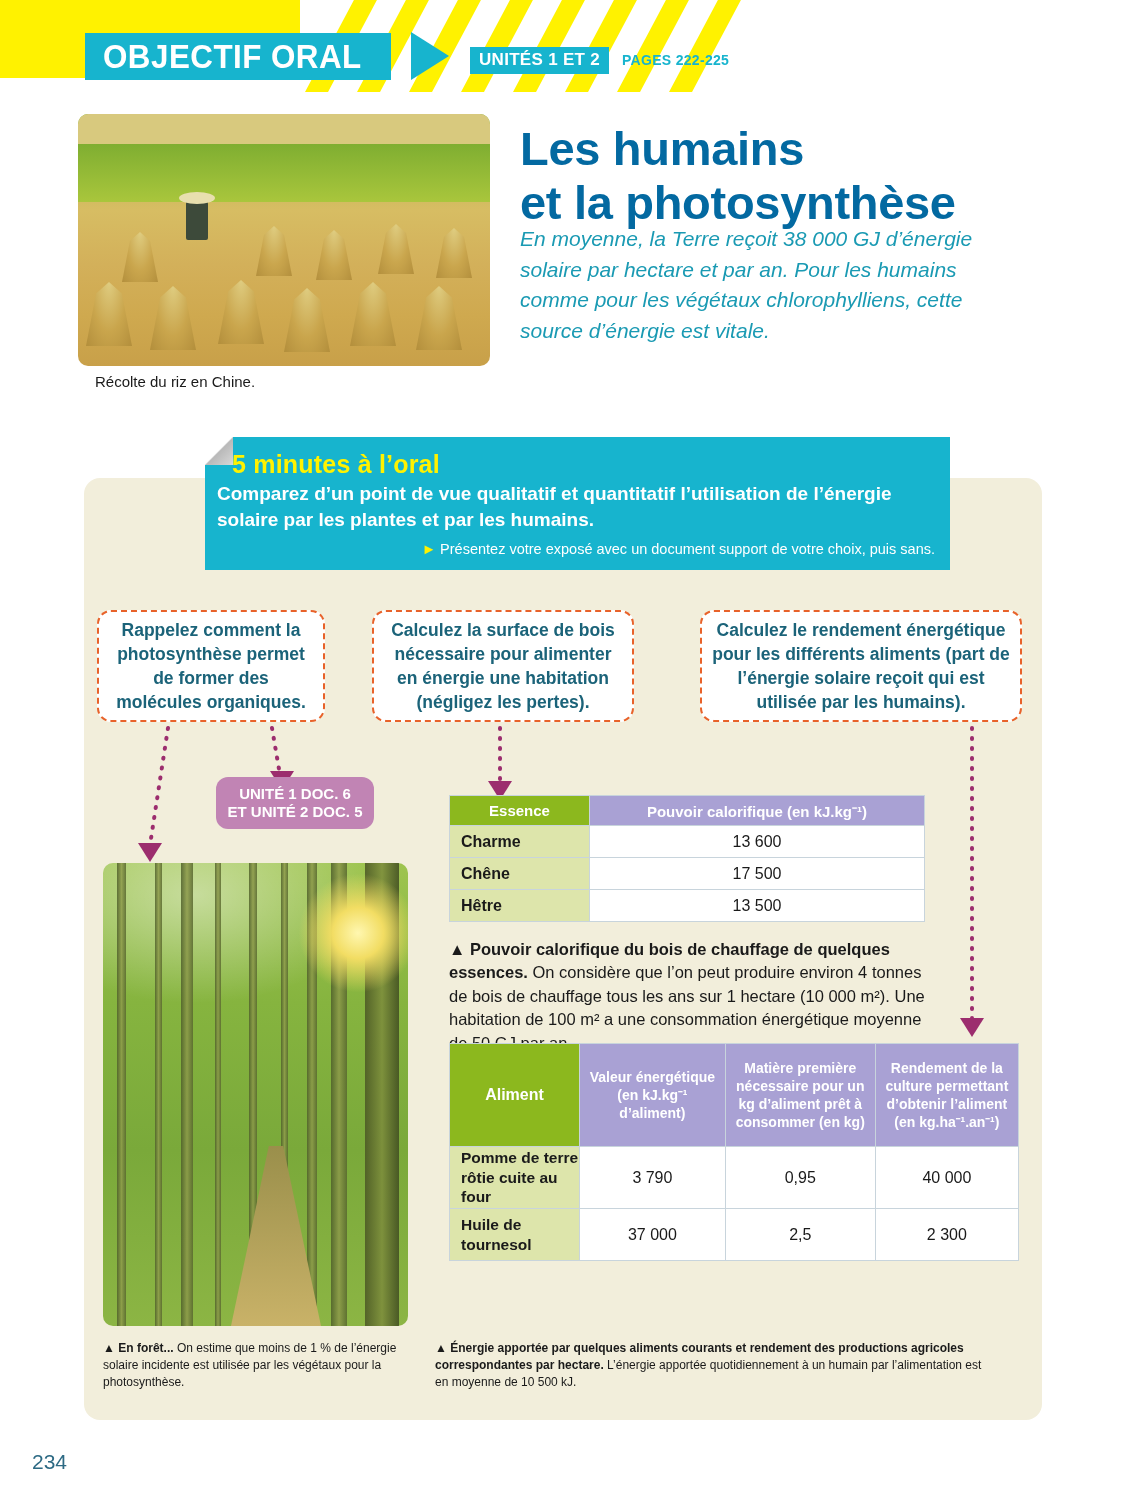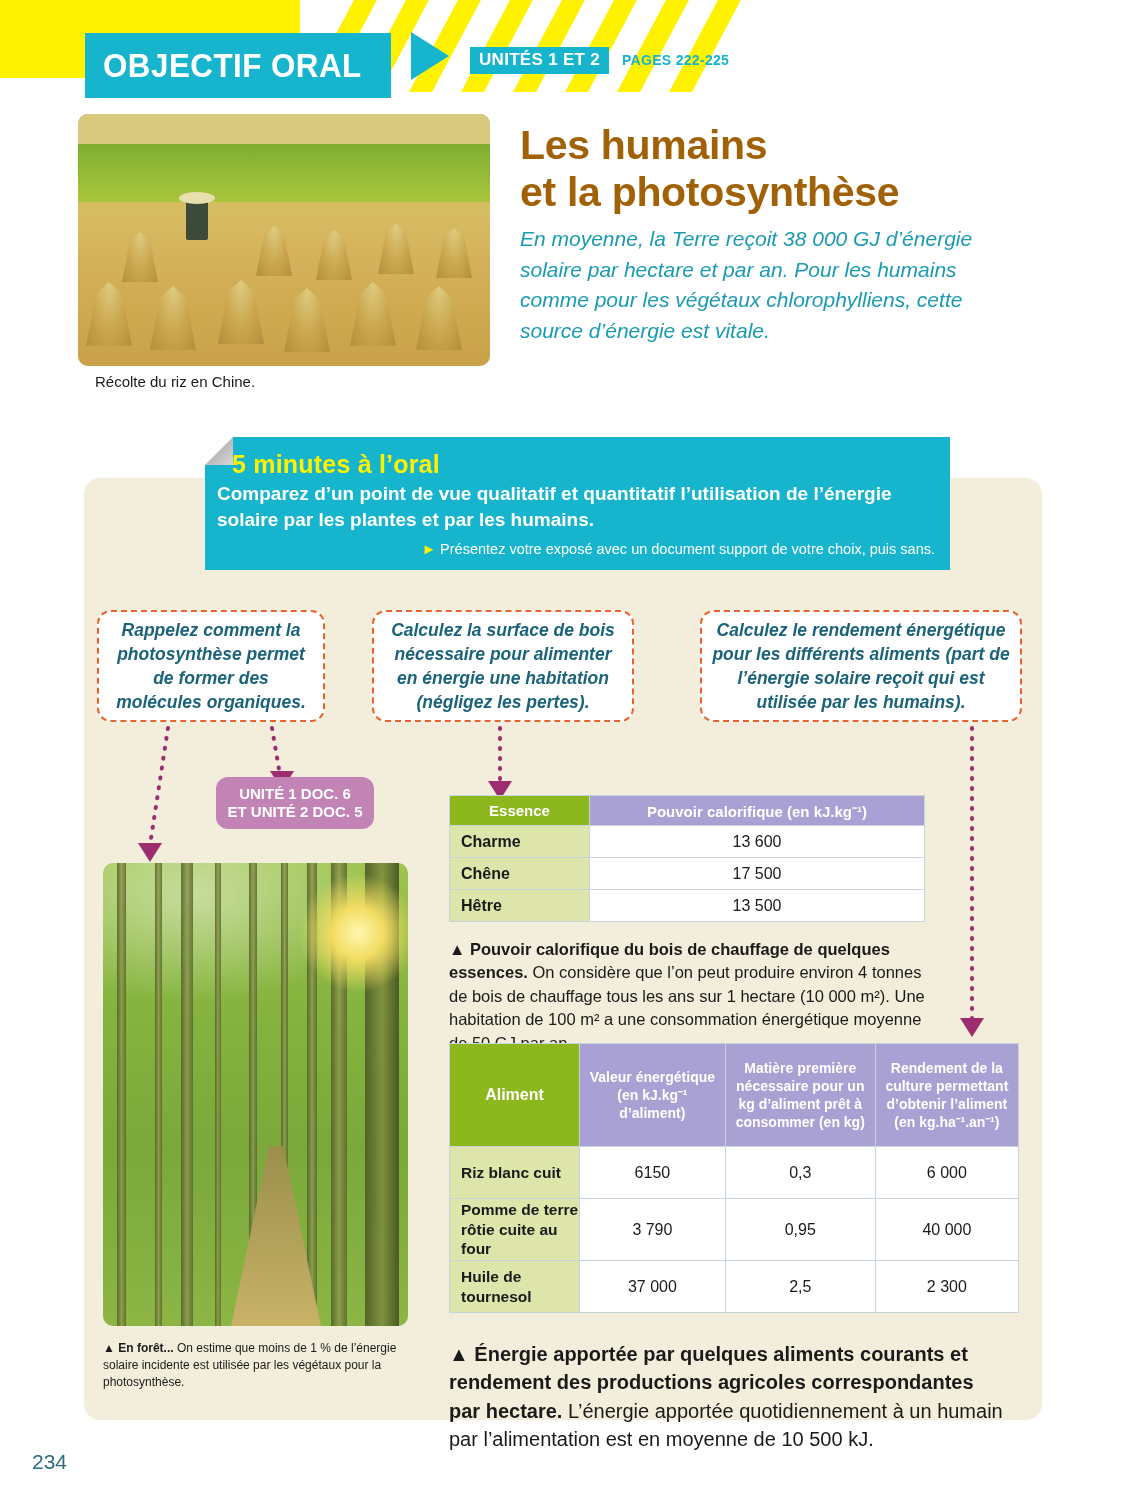--- a/index.html
+++ b/index.html
@@ -23,21 +23,21 @@
   #top-band .stripe {
     position: absolute; top: -30px; height: 150px; width: 23px;
     background: #fff200;
     transform: skewX(-28deg);
   }
 
   
   #header { position: absolute; left: 0; top: 0; width: 1125px; height: 95px; }
   #objectif-plate {
     position: absolute; left: 85px; top: 33px;
-    height: 65px; background: #17b4ce;
+    height: 47px; background: #17b4ce;
     display: flex; align-items: center; padding: 0 16px 0 18px;
   }
   #objectif-plate .txt {
     color: #ffffff; font-weight: bold; font-size: 33px;
     letter-spacing: 0.5px; font-stretch: condensed;
     transform: scaleX(0.95); transform-origin: left center;
     white-space: nowrap;
   }
   #objectif-arrow {
     position: absolute; left: 411px; top: 32px;
@@ -90,21 +90,21 @@
     background: #e8dfae; border-radius: 50%;
   }
   #rice-caption {
     position: absolute; left: 95px; top: 373px;
     font-size: 15px; color: #1a1a1a; white-space: nowrap;
   }
 
   
   #page-title {
     position: absolute; left: 520px; top: 122px;
-    font-size: 41px; font-weight: bold; color: #a16207;
+    font-size: 47px; font-weight: bold; color: #0369a1;
     line-height: 1.14; letter-spacing: -0.3px;
   }
   #page-intro {
     position: absolute; left: 520px; top: 224px; width: 500px;
     font-size: 21px; font-style: italic; color: #1a9ab3;
     line-height: 1.46; font-weight: 500;
   }
 
   
   #beige-panel {
@@ -144,21 +144,21 @@
 
   
   .qbox {
     position: absolute;
     background: #ffffff;
     border: 2.2px dashed #e8622a;
     border-radius: 14px;
     display: flex; align-items: center; justify-content: center;
     text-align: center;
     color: #1b6379;
-    font-style: italic; font-weight: bold;
+    font-weight: bold;
     font-size: 17.5px; line-height: 1.38;
     padding: 12px 10px;
   }
   #qbox1 { left: 97px;  top: 610px; width: 228px; height: 112px; }
   #qbox2 { left: 372px; top: 610px; width: 262px; height: 112px; }
   #qbox3 { left: 700px; top: 610px; width: 322px; height: 112px; }
 
   
   #doc-chip {
     position: absolute; left: 216px; top: 777px;
@@ -249,22 +249,22 @@
     background: #ffffff; color: #1a1a1a; font-size: 16px; text-align: center;
   }
   #table2 .r-tall td { height: 52px; }
   #table2 .r-xtall td { height: 62px; }
 
   #cap-forest {
     position: absolute; left: 103px; top: 1340px; width: 312px;
     font-size: 12px; color: #1a1a1a; line-height: 1.42;
   }
   #cap-table2 {
-    position: absolute; left: 449px; top: 1340px; width: 560px;
-    font-size: 20px; color: #1a1a1a; line-height: 1.42;
+    position: absolute; left: 435px; top: 1340px; width: 560px;
+    font-size: 12px; color: #1a1a1a; line-height: 1.42;
   }
   .cap-b { font-weight: bold; }
 
   #page-number {
     position: absolute; left: 32px; top: 1450px;
     font-size: 21px; color: #2d6a84; font-weight: normal;
   }
 </style>
 </head>
 <body>
@@ -417,26 +417,20 @@
       </th>
       <th class="th-purple">
         <div>Rendement de la</div>
         <div>culture permettant</div>
         <div>d’obtenir l’aliment</div>
         <div>(en kg.ha⁻¹.an⁻¹)</div>
       </th>
     </tr>
   </thead>
   <tbody>
-    <tr class="r-tall">
-      <td class="td-name">Riz blanc cuit</td>
-      <td class="td-val">6150</td>
-      <td class="td-val">0,3</td>
-      <td class="td-val">6 000</td>
-    </tr>
     <tr class="r-xtall">
       <td class="td-name">
         <div>Pomme de terre</div>
         <div>rôtie cuite au four</div>
       </td>
       <td class="td-val">3 790</td>
       <td class="td-val">0,95</td>
       <td class="td-val">40 000</td>
     </tr>
     <tr class="r-tall">

